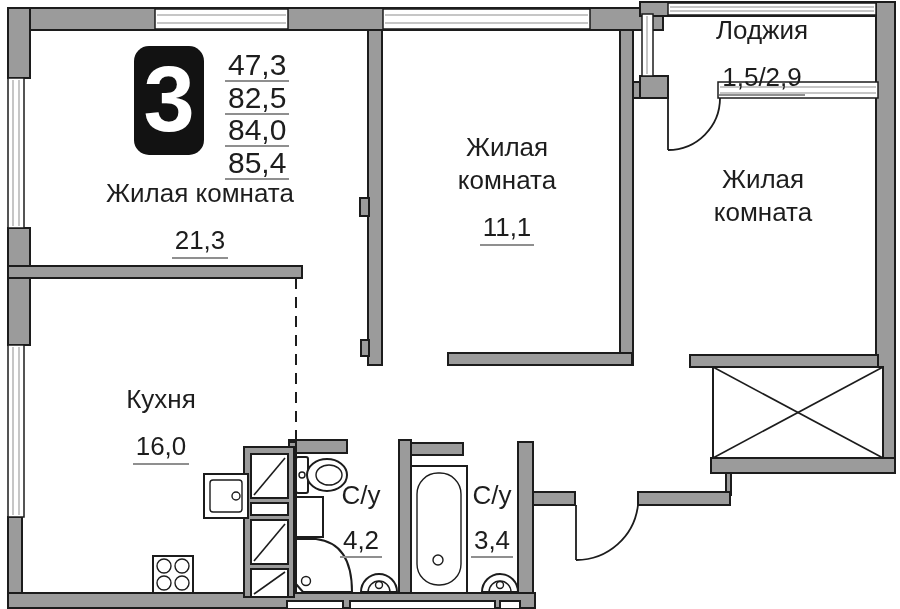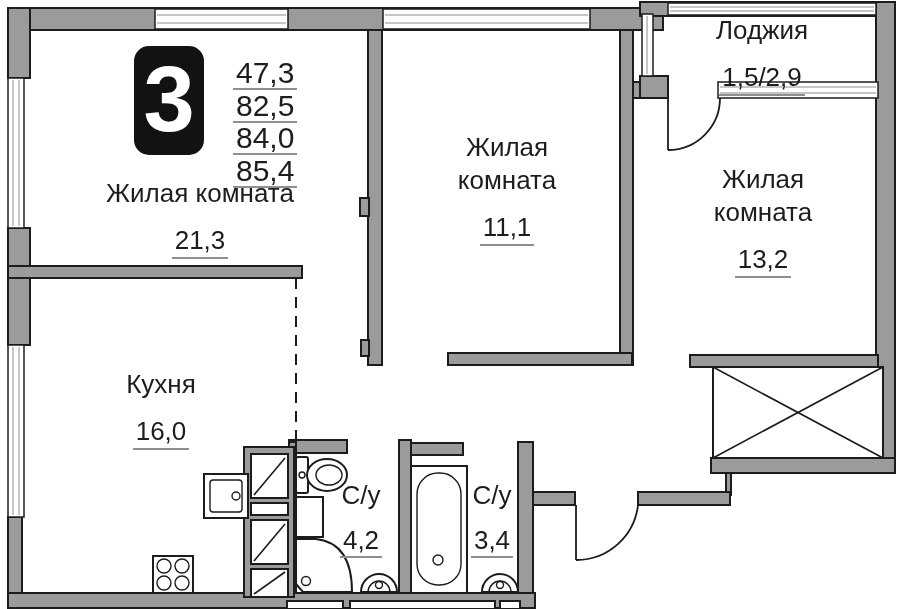--- a/index.html
+++ b/index.html
@@ -17,21 +17,21 @@
   .arc{fill:none;stroke:#1c1c1c;stroke-width:1.8;}
   .dash{stroke:#1c1c1c;stroke-width:2;stroke-dasharray:11 8;fill:none;}
   .cross{fill:#ffffff;stroke:#1c1c1c;stroke-width:2;}
   .crossline{stroke:#1c1c1c;stroke-width:1.6;}
   
   .badge{
     position:absolute;left:134px;top:46px;width:70px;height:109px;background:#121212;
     border-radius:15px;color:#fff;font-size:92px;font-weight:700;text-align:center;line-height:106px;
   }
   
-  .areas{position:absolute;left:221px;top:45px;margin:12px;padding:0;list-style:none;font-size:30px;}
+  .areas{position:absolute;left:221px;top:45px;margin:4px;padding:0;list-style:none;font-size:30px;}
   .areas li{height:32.6px;line-height:31px;}
   .u{border-bottom:2px solid #8f8f8f;padding:0 3px 0 3px;display:inline-block;}
   
   .lbl{position:absolute;text-align:center;font-size:26px;line-height:33px;}
   .lbl .rarea{margin-top:14px;}
 </style>
 </head>
 <body>
 
 <div class="plan">
@@ -205,29 +205,28 @@
     <div class="rarea"><span class="u">21,3</span></div>
   </div>
 
   <div class="lbl" style="left:432px;top:131px;width:150px;">
     <div class="rname">Жилая комната</div>
     <div class="rarea"><span class="u">11,1</span></div>
   </div>
 
   <div class="lbl" style="left:688px;top:163px;width:150px;">
     <div class="rname">Жилая комната</div>
-    <div class="rarea"><span class="u">13,2</span></div>
   </div>
 
   <div class="lbl" style="left:687px;top:14px;width:150px;">
     <div class="rname">Лоджия</div>
     <div class="rarea"><span class="u">1,5/2,9</span></div>
   </div>
 
-  <div class="lbl" style="left:96px;top:368px;width:130px;text-align:center;">
+  <div class="lbl" style="left:96px;top:383px;width:130px;text-align:center;">
     <div class="rname">Кухня</div>
     <div class="rarea"><span class="u">16,0</span></div>
   </div>
 
 
   <div class="lbl" style="left:331px;top:480px;width:60px;line-height:31px;">
     <div class="rname">С/у</div>
     <div class="rarea"><span class="u">4,2</span></div>
   </div>
 

